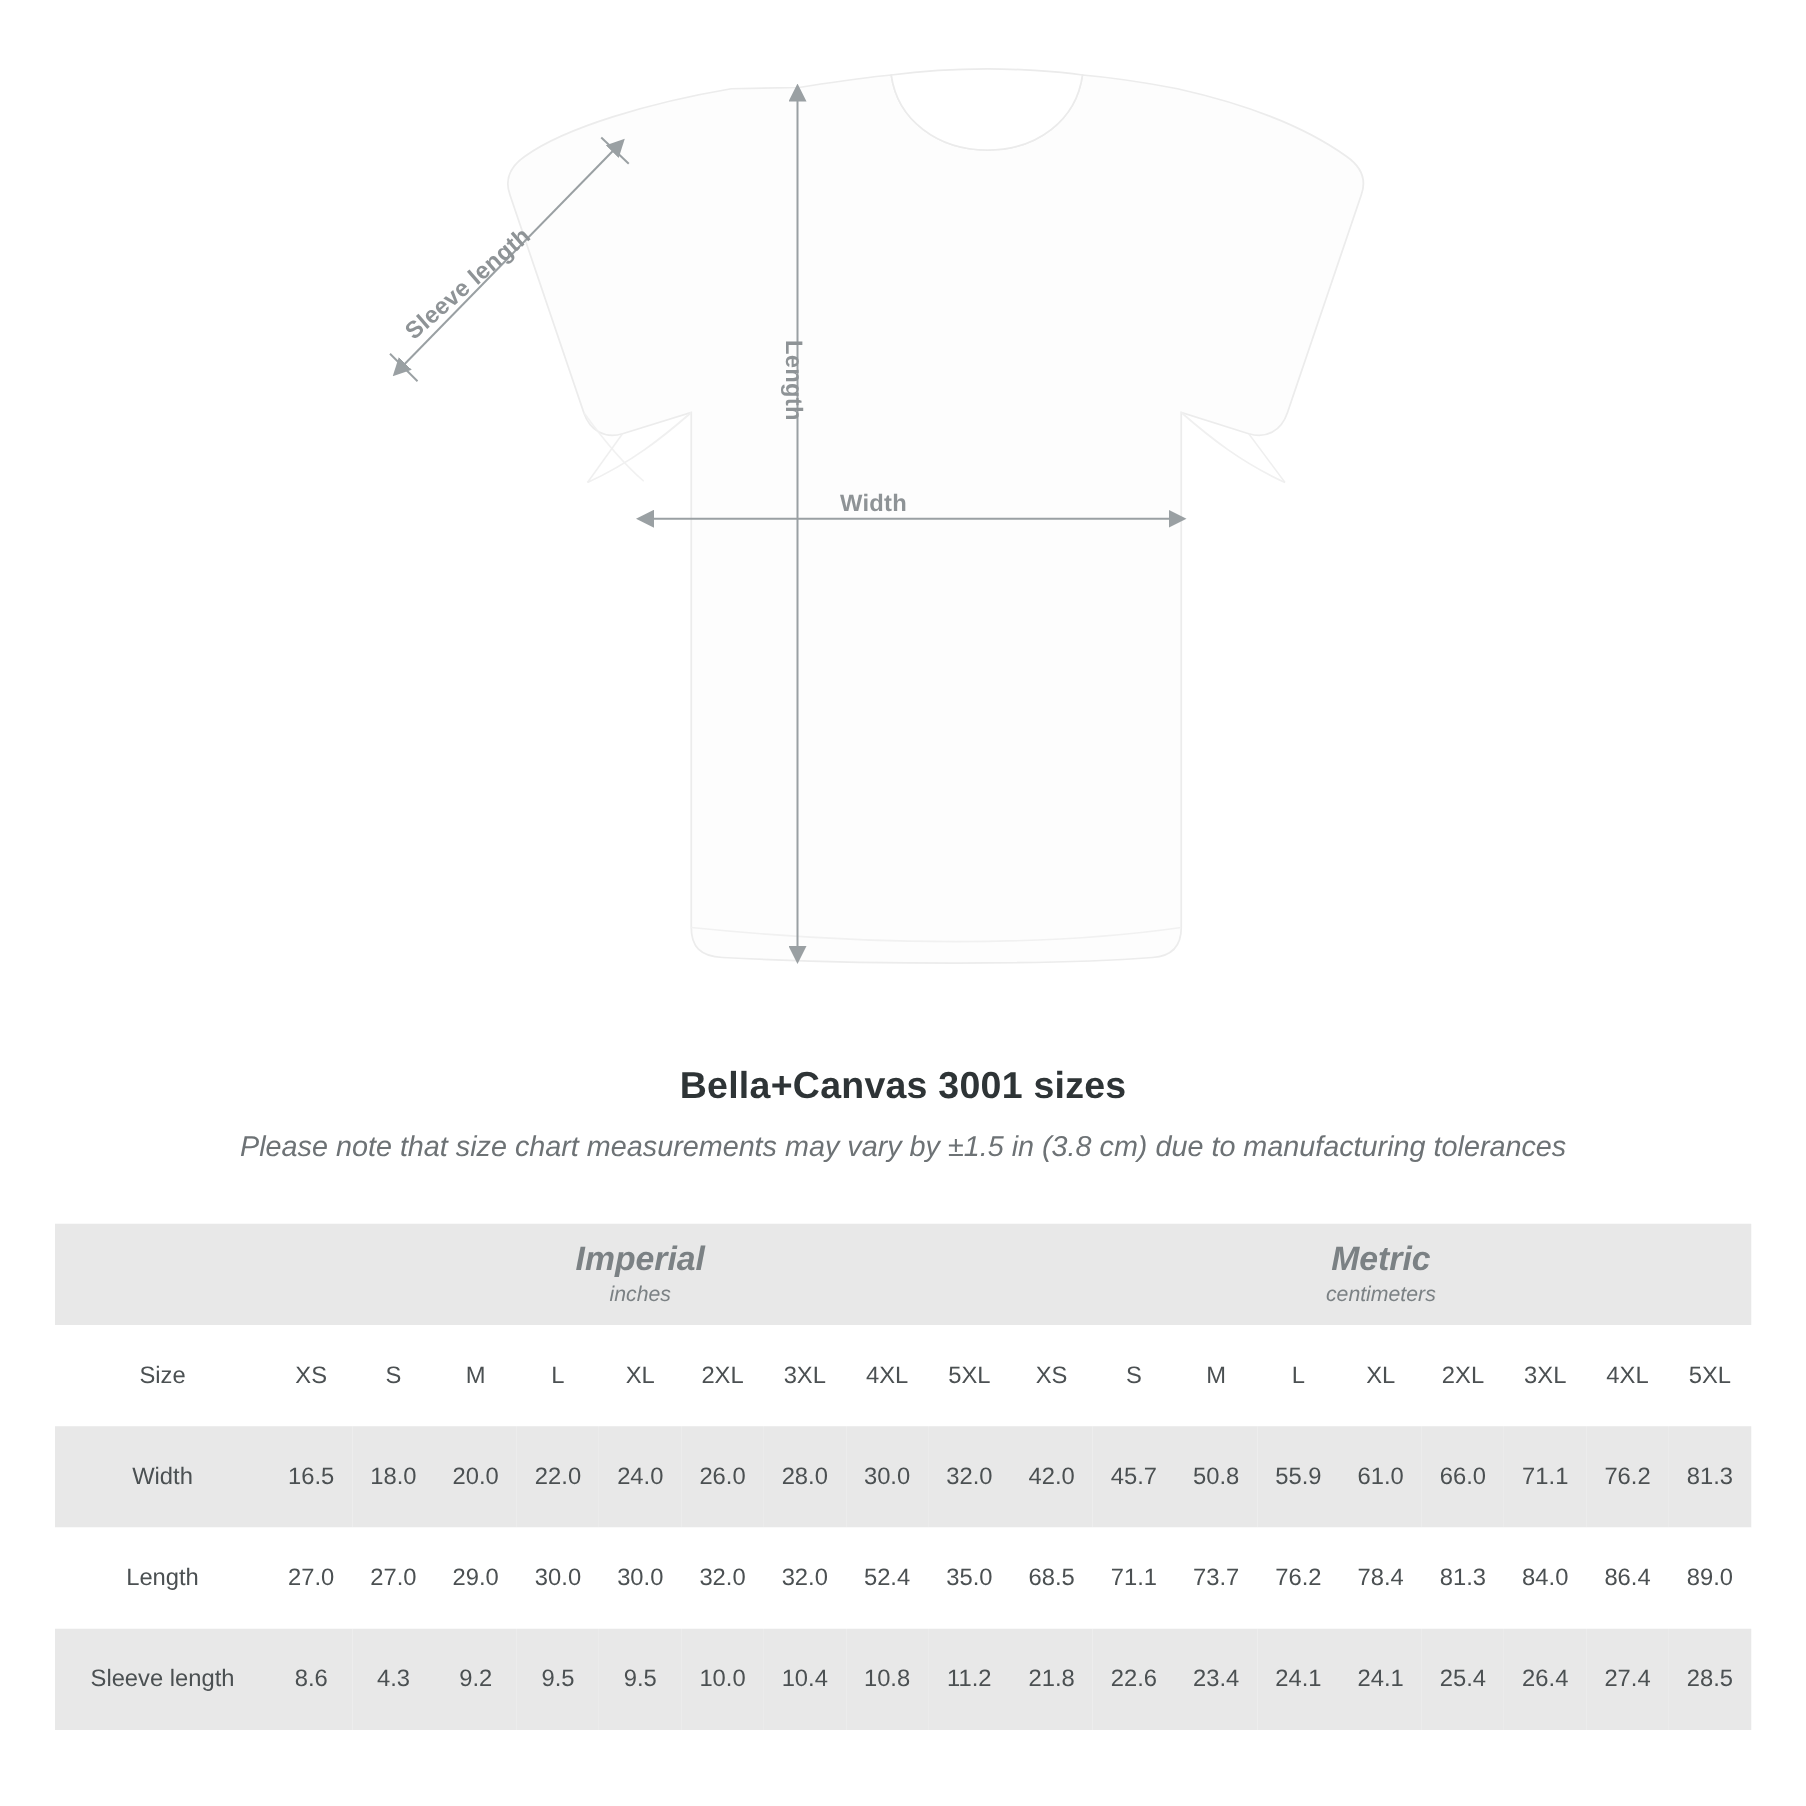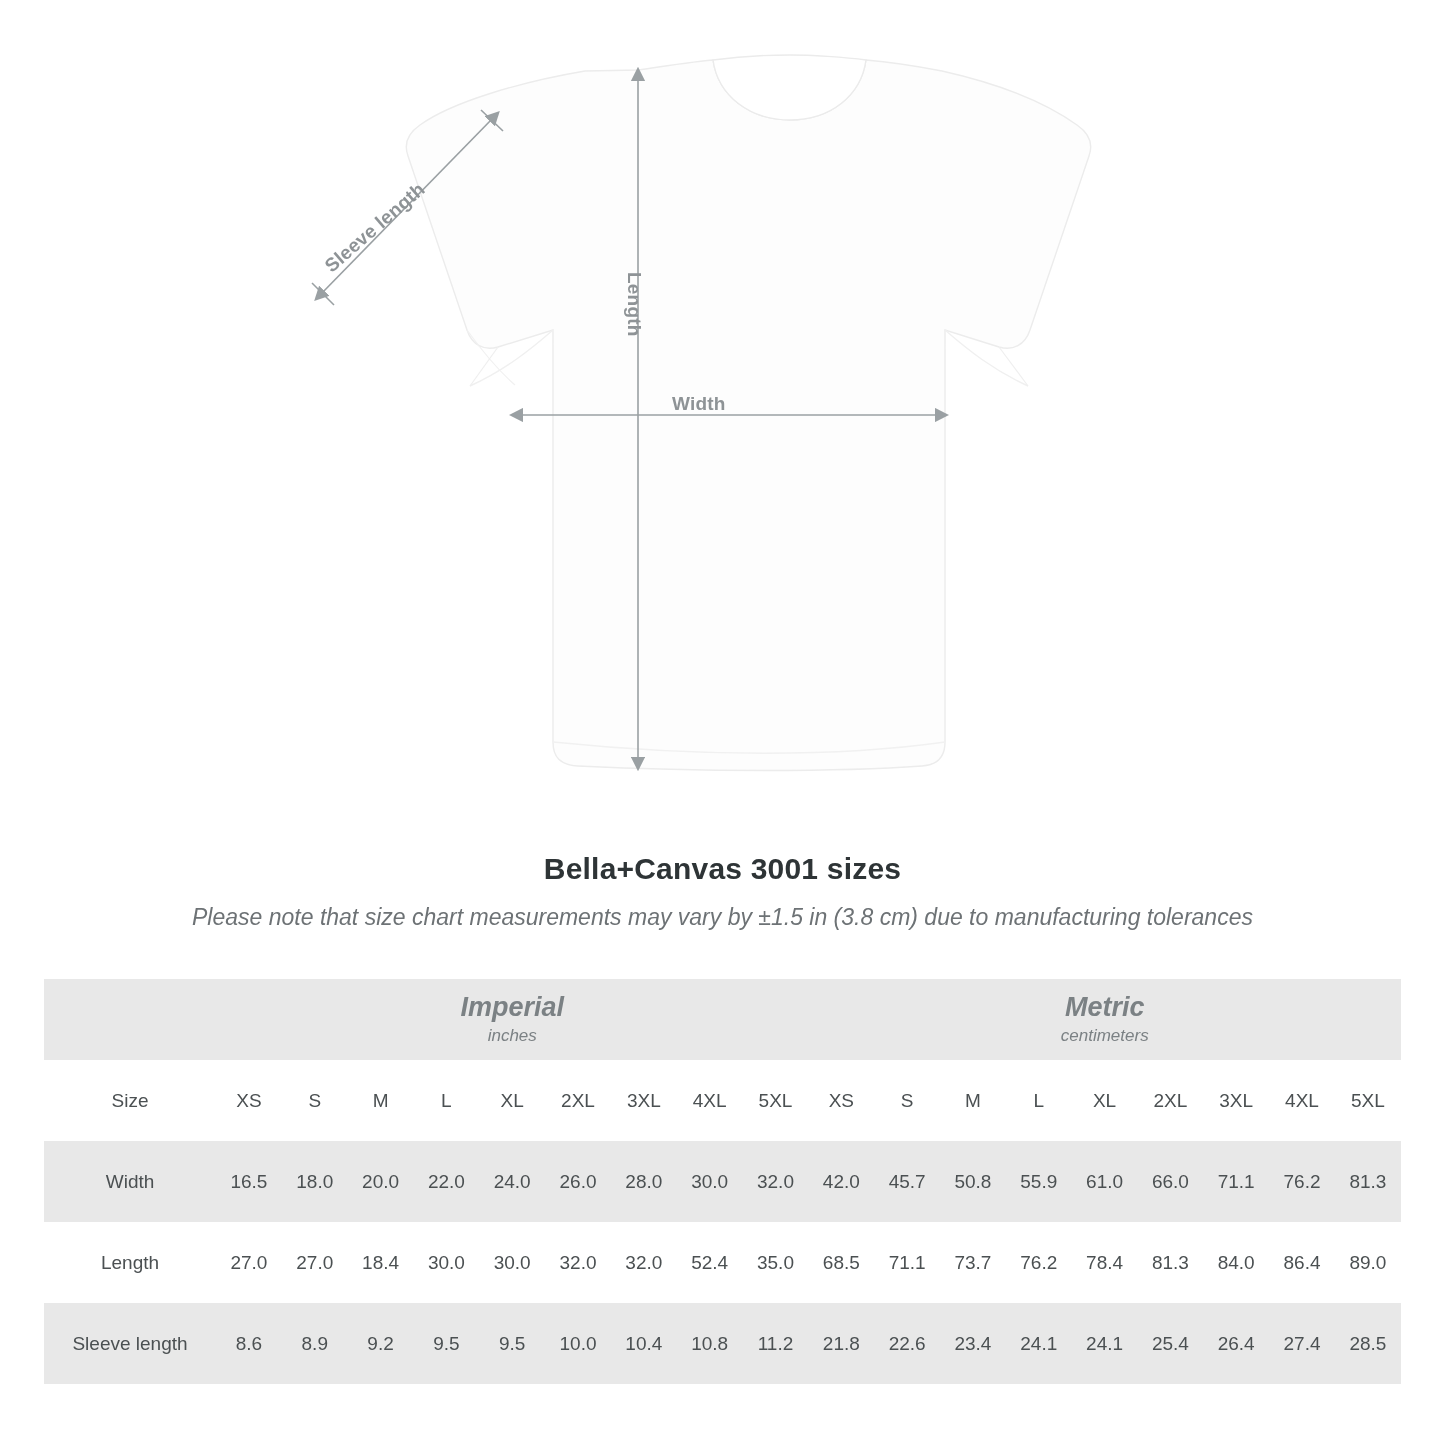--- a/index.html
+++ b/index.html
@@ -287,42 +287,42 @@
           <td class="cell-num">66.0</td>
           <td class="cell-num">71.1</td>
           <td class="cell-num">76.2</td>
           <td class="cell-num">81.3</td>
         </tr>
 
         <tr class="band-white">
           <td class="row-head">Length</td>
           <td class="cell-num">27.0</td>
           <td class="cell-num">27.0</td>
-          <td class="cell-num">18.4</td>
+          <td class="cell-num">29.0</td>
           <td class="cell-num">30.0</td>
           <td class="cell-num">30.0</td>
           <td class="cell-num">32.0</td>
           <td class="cell-num">32.0</td>
           <td class="cell-num">52.4</td>
           <td class="cell-num">35.0</td>
           <td class="cell-num">68.5</td>
           <td class="cell-num">71.1</td>
           <td class="cell-num">73.7</td>
           <td class="cell-num">76.2</td>
           <td class="cell-num">78.4</td>
           <td class="cell-num">81.3</td>
           <td class="cell-num">84.0</td>
           <td class="cell-num">86.4</td>
           <td class="cell-num">89.0</td>
         </tr>
 
         <tr class="band-gray">
           <td class="row-head">Sleeve length</td>
           <td class="cell-num">8.6</td>
-          <td class="cell-num">8.9</td>
+          <td class="cell-num">4.3</td>
           <td class="cell-num">9.2</td>
           <td class="cell-num">9.5</td>
           <td class="cell-num">9.5</td>
           <td class="cell-num">10.0</td>
           <td class="cell-num">10.4</td>
           <td class="cell-num">10.8</td>
           <td class="cell-num">11.2</td>
           <td class="cell-num">21.8</td>
           <td class="cell-num">22.6</td>
           <td class="cell-num">23.4</td>

